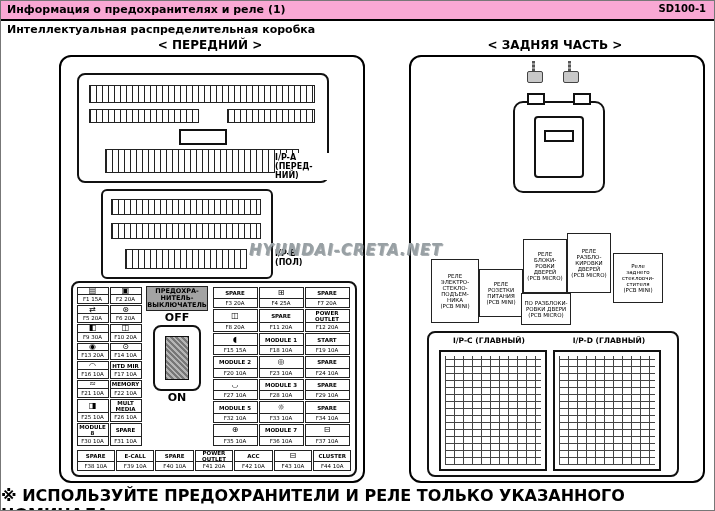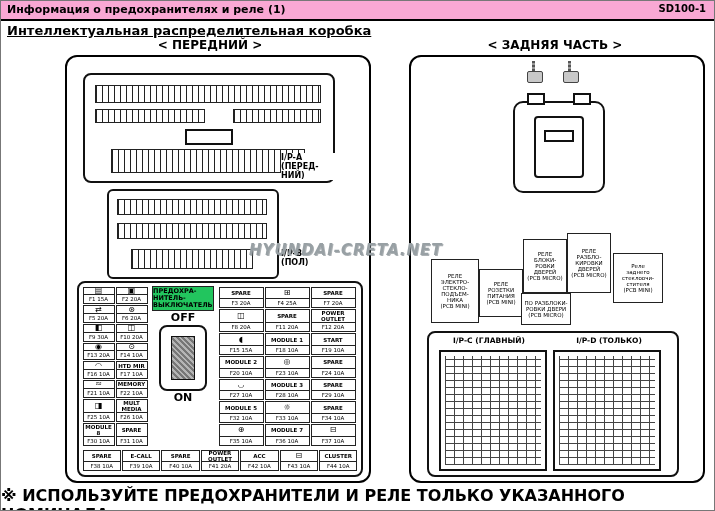--- a/index.html
+++ b/index.html
@@ -2,26 +2,26 @@
 <html><head>
 <meta charset="utf-8">
 <style>
   html,body{margin:0;padding:0;background:#fff;}
   .page{position:relative;width:713px;height:509px;border:1px solid #777;background:#fff;
         font-family:"DejaVu Sans",sans-serif;color:#000;overflow:hidden;}
   
   .hdr{position:absolute;left:0;top:0;width:100%;height:18px;border-bottom:2px solid #000;background:#f9a8d4;}
   .hdr-title{position:absolute;left:6px;top:2px;font-size:11px;font-weight:bold;}
   .hdr-code{position:absolute;right:8px;top:2px;font-size:10px;font-weight:bold;}
-  .subtitle{position:absolute;left:6px;top:22px;font-size:13px;font-weight:bold;text-decoration:underline;}
+  .subtitle{position:absolute;left:6px;top:22px;font-size:11px;font-weight:bold;}
   .ptitle{position:absolute;top:37px;text-align:center;font-size:12px;font-weight:bold;}
   .ptitle.front{left:58px;width:302px;} .ptitle.rear{left:408px;width:292px;}
   
   .panel{position:absolute;top:54px;height:424px;border:2px solid #000;border-radius:12px;background:#fff;}
-  .panel.front{left:64px;width:302px;} .panel.rear{left:408px;width:292px;}
+  .panel.front{left:58px;width:302px;} .panel.rear{left:408px;width:292px;}
   
   .connA{position:absolute;left:16px;top:16px;width:248px;height:106px;border:2px solid #111;border-radius:8px;}
   .pins{position:absolute;border:1px solid #222;
         background:repeating-linear-gradient(90deg,#222 0 1px,transparent 1px 6px);}
   .pa1{left:10px;top:10px;width:224px;height:16px;}
   .pa2{left:10px;top:34px;width:108px;height:12px;}
   .pa3{left:148px;top:34px;width:86px;height:12px;}
   .latchA{position:absolute;left:100px;top:54px;width:44px;height:12px;border:2px solid #111;}
   .pa4{left:26px;top:74px;width:192px;height:22px;}
   .clabel{position:absolute;font-size:8px;font-weight:bold;line-height:9px;white-space:pre-line;background:#fff;}
@@ -38,21 +38,21 @@
   #fuse-right{left:139px;top:3px;width:138px;height:160px;}
   .frow{flex:1;display:flex;}
   .fcell{flex:1;margin:0.5px;border:1px solid #222;background:#fff;display:flex;flex-direction:column;overflow:hidden;}
   .ftop{flex:1;display:flex;align-items:center;justify-content:center;font-size:5.5px;font-weight:bold;
         border-bottom:1px solid #222;text-align:center;line-height:6px;overflow:hidden;}
   .ftop.gly{font-size:8px;font-weight:normal;}
   .flabel{height:8px;line-height:8px;text-align:center;font-size:5.5px;overflow:hidden;}
   #fuse-bottom{position:absolute;left:3px;top:166px;width:276px;height:22px;display:flex;}
   
   .sw{position:absolute;left:71px;top:3px;width:66px;height:160px;display:flex;flex-direction:column;align-items:center;}
-  .sw-title{width:60px;border:1px solid #222;background:#22c55e;font-size:6.5px;font-weight:bold;
+  .sw-title{width:60px;border:1px solid #222;background:#a3a3a3;font-size:6.5px;font-weight:bold;text-align:center;
             line-height:7px;white-space:pre-line;padding:1px 0;}
   .sw-off,.sw-on{font-size:11px;font-weight:bold;line-height:14px;}
   .sw-body{width:44px;height:62px;border:2px solid #111;border-radius:8px;position:relative;}
   .sw-lever{position:absolute;left:50%;top:50%;transform:translate(-50%,-50%);width:22px;height:42px;
             border:1px solid #111;background:repeating-linear-gradient(45deg,#777 0 2px,#b5b5b5 2px 4px);}
   
   .stem{position:absolute;width:3px;height:10px;background:repeating-linear-gradient(0deg,#555 0 2px,#999 2px 4px);}
   .s1{left:121px;top:4px;} .s2{left:157px;top:4px;}
   .bolt{position:absolute;width:14px;height:10px;background:#c8c8c8;border:1px solid #444;border-radius:2px;}
   .b1{left:116px;top:14px;} .b2{left:152px;top:14px;}
@@ -383,21 +383,21 @@
 (PCB MICRO)</div>
         <div class="relaybox r5">Реле
 заднего
 стеклоочи-
 стителя
 (PCB MINI)</div>
       </div>
 
     <div class="connbox">
       <div class="cdlab labC" style="white-space: pre-line;">I/P-C (ГЛАВНЫЙ)</div>
-      <div class="cdlab labD" style="white-space: pre-line;">I/P-D (ТОЛЬКО)</div>
+      <div class="cdlab labD" style="white-space: pre-line;">I/P-D (ГЛАВНЫЙ)</div>
       <div class="pingrid gC"></div>
       <div class="pingrid gD"></div>
     </div>
   </div>
 
   <div class="watermark" style="white-space: pre-line;">HYUNDAI-CRETA.NET</div>
   <div class="footer" style="white-space: pre-line;">※ ИСПОЛЬЗУЙТЕ ПРЕДОХРАНИТЕЛИ И РЕЛЕ ТОЛЬКО УКАЗАННОГО НОМИНАЛА</div>
 </div>
 
 </body></html>

